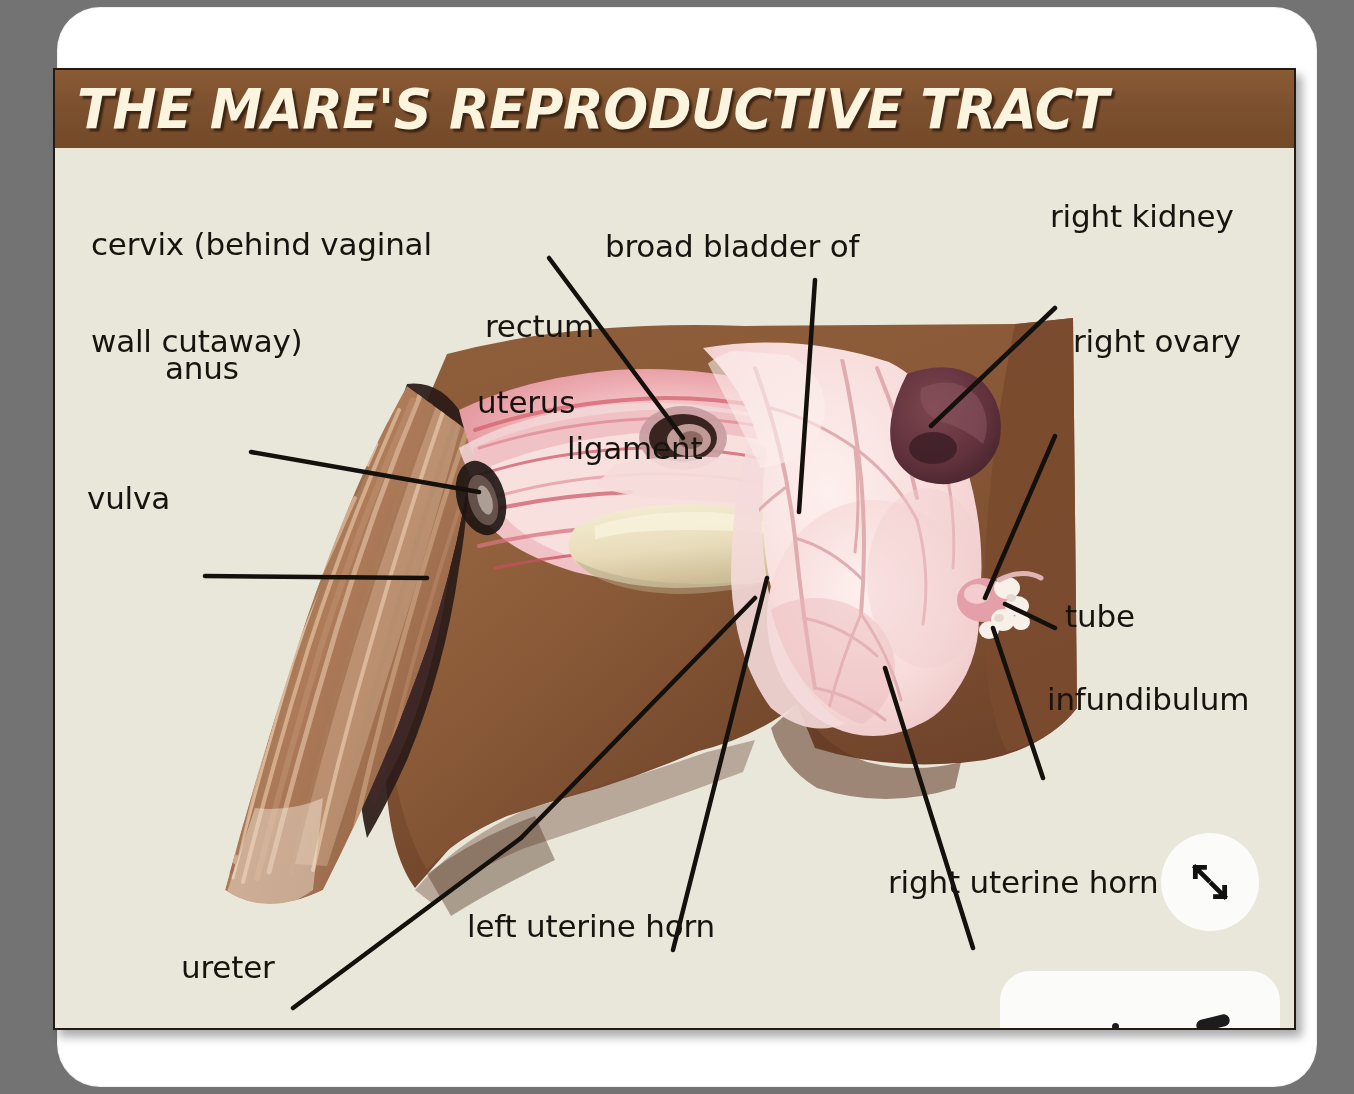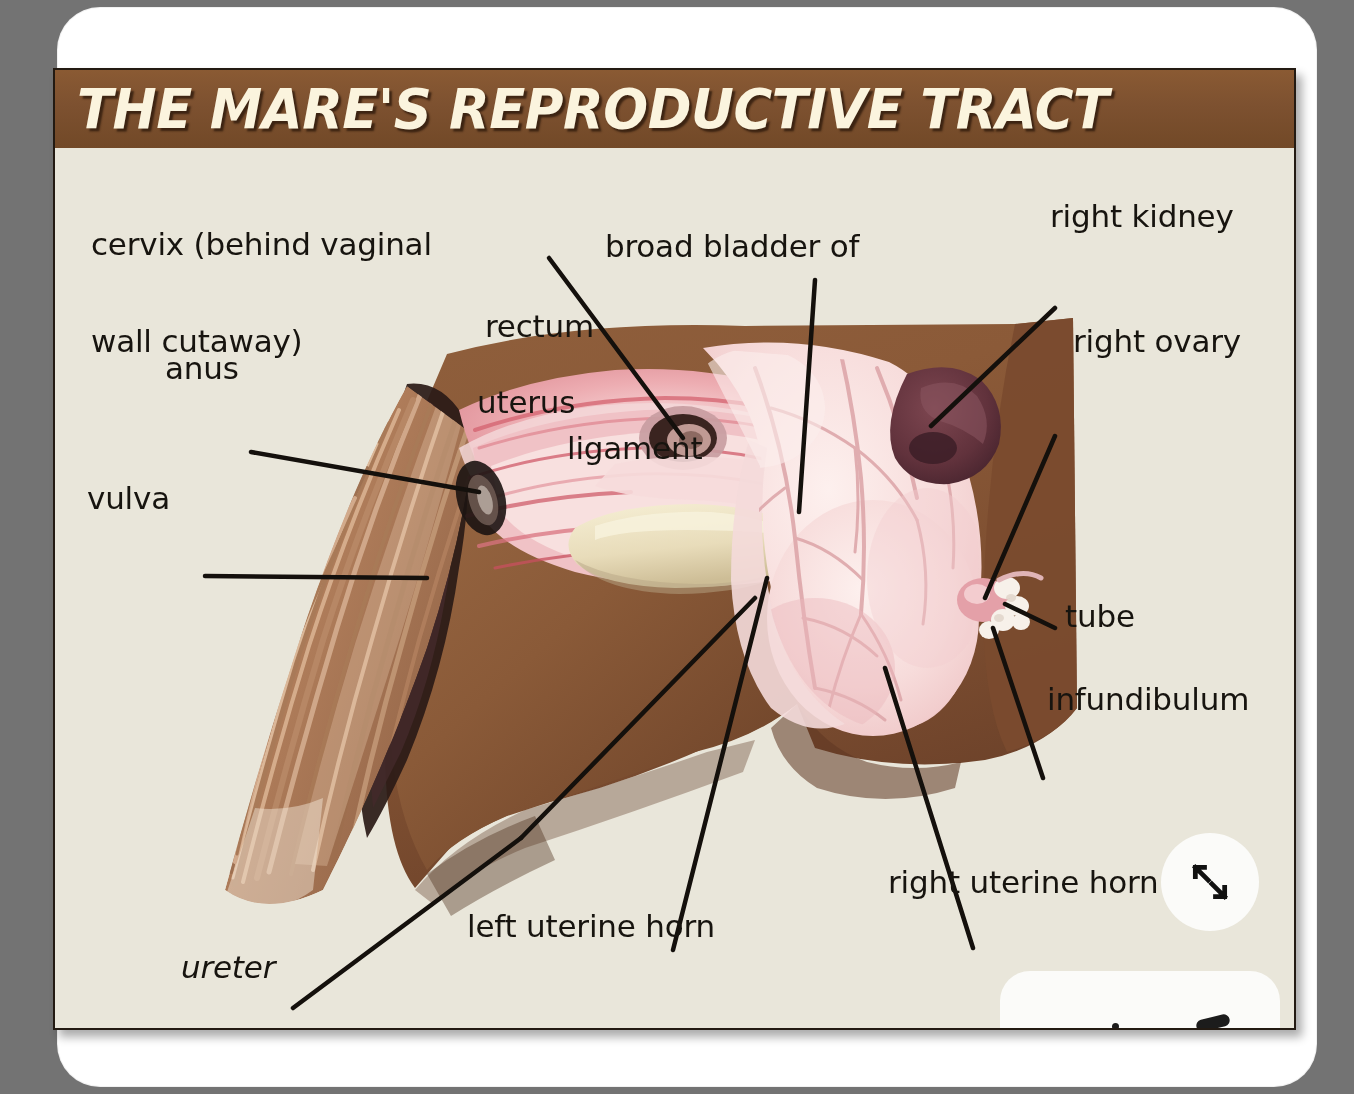--- a/index.html
+++ b/index.html
@@ -381,21 +381,21 @@
     <div class="lbl c" style="left:1010px;top:466px;width:220px;">
       <div>tube</div>
     </div>
 
     <div class="lbl" style="left:992px;top:613px;">infundibulum</div>
 
     <div class="lbl" style="left:833px;top:796px;">right uterine horn</div>
 
     <div class="lbl" style="left:412px;top:840px;">left uterine horn</div>
 
-    <div class="lbl" style="left:126px;top:881px;font-style:italic;">ureter</div>
+    <div class="lbl" style="left:126px;top:881px;">ureter</div>
 
     <div class="fs-btn">
       <svg viewBox="0 0 24 24">
         <path d="M4 4 L11 11 M4 4 L4 9 M4 4 L9 4" stroke="#111" stroke-width="2.6" fill="none" stroke-linecap="square"></path>
         <path d="M20 20 L13 13 M20 20 L20 15 M20 20 L15 20" stroke="#111" stroke-width="2.6" fill="none" stroke-linecap="square"></path>
       </svg>
     </div>
 
     <div class="sheet">
       <div class="m1"></div>

